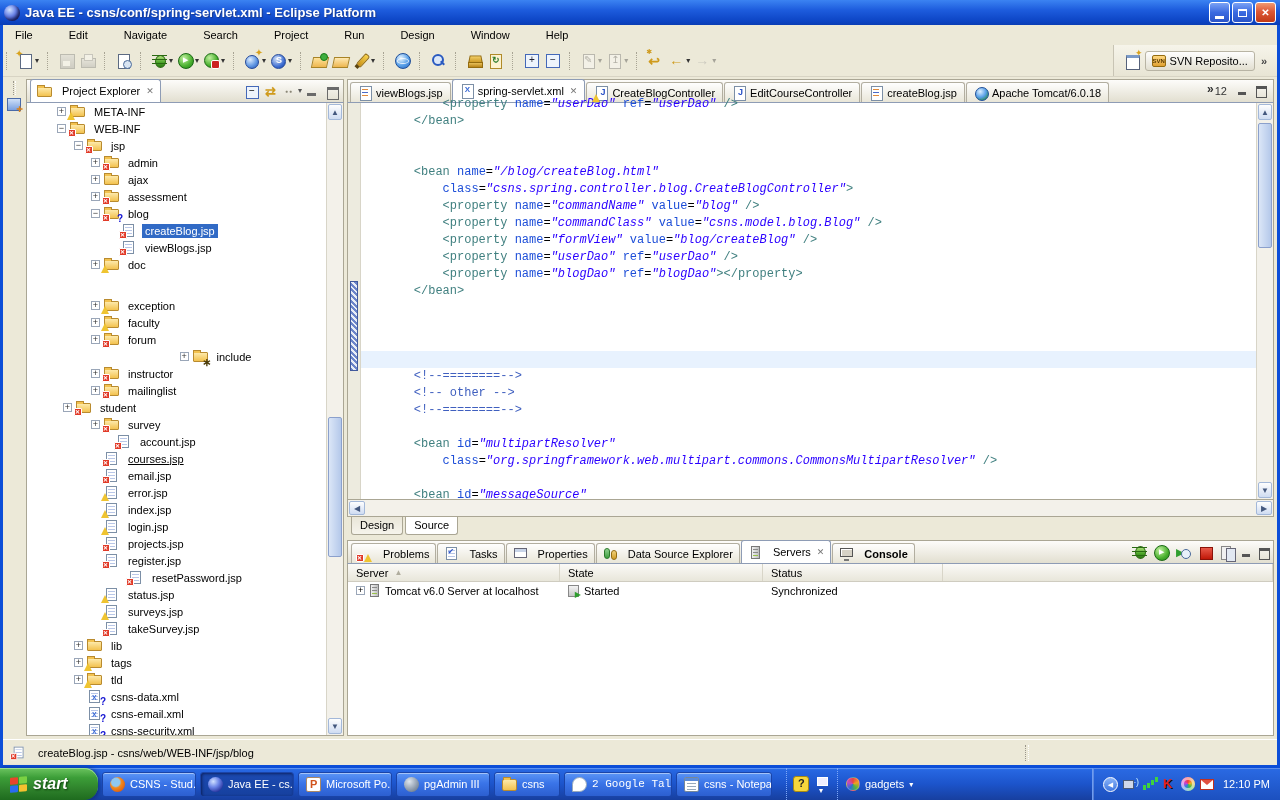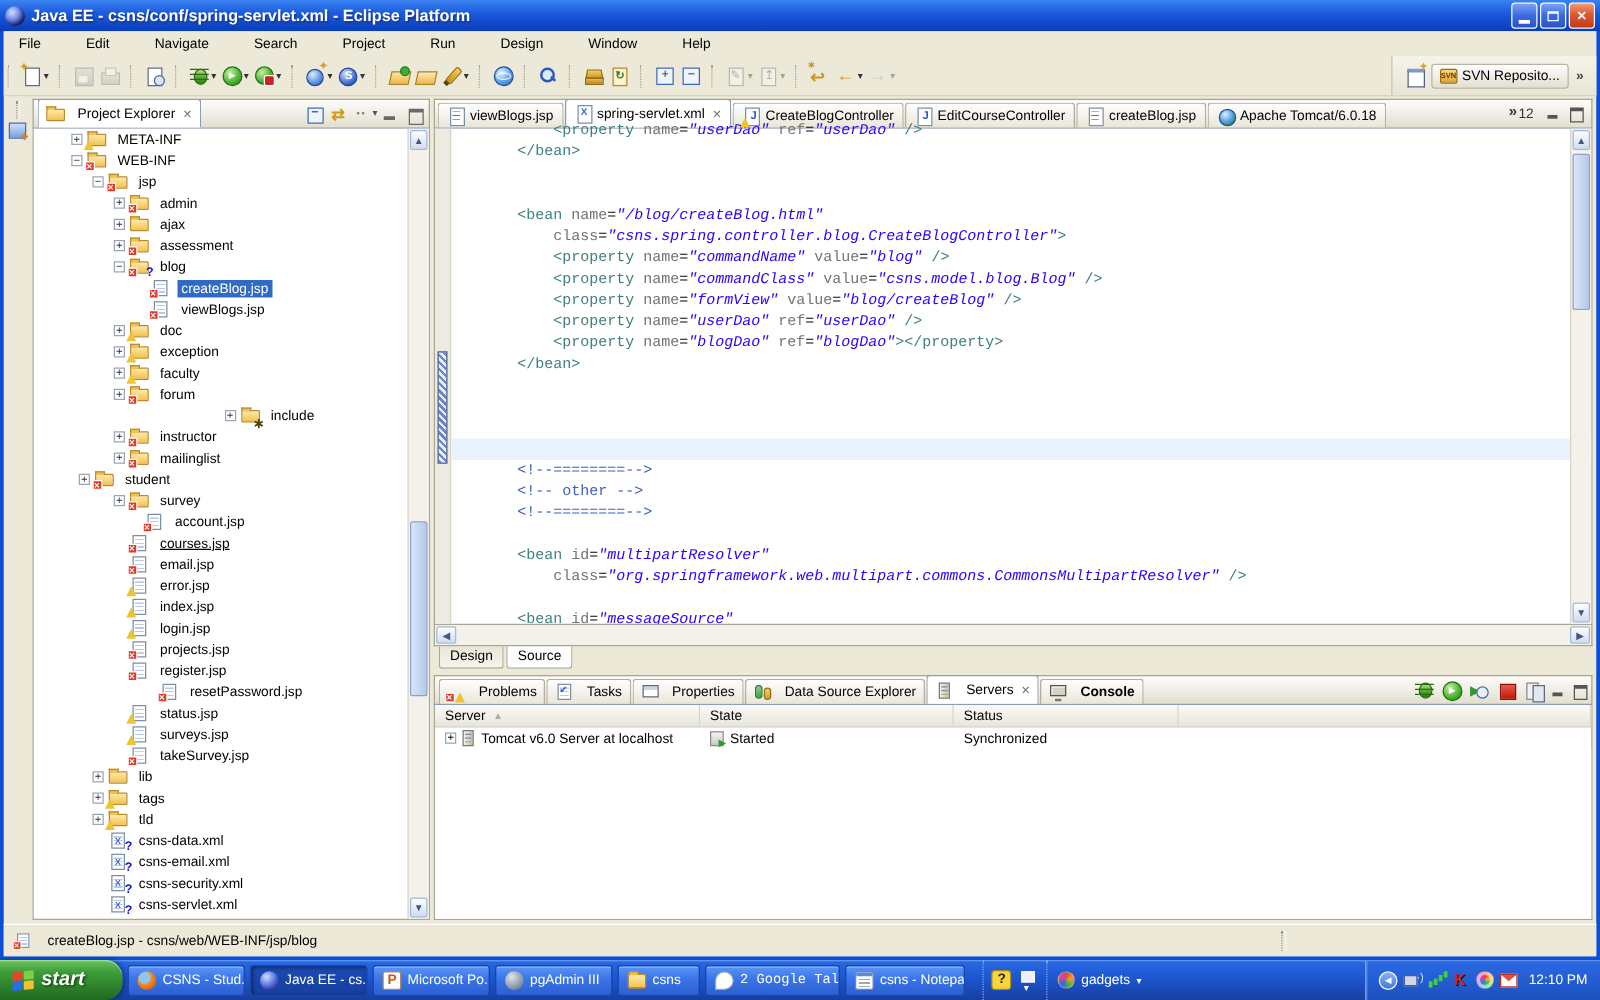--- a/index.html
+++ b/index.html
@@ -177,21 +177,21 @@
   .mm-min::before{content:"";position:absolute;left:1px;bottom:1px;width:8px;height:3px;background:#555;}
   .mm-max::before{content:"";position:absolute;left:1px;top:1px;width:9px;height:8px;border:1px solid #555;border-top:3px solid #555;}
   .editor{flex:1;display:flex;min-height:0;background:#fff;border:1px solid #aaa694;border-top:none;position:relative;}
   .ruler{width:13px;flex:none;background:#edebdf;border-right:1px solid #d8d5c8;position:relative;}
   .range{position:absolute;left:2px;top:178px;width:8px;height:90px;border:1px solid #41599c;
     background:repeating-linear-gradient(45deg,#6b84c9 0 2px,#e8ecf5 2px 4px);}
   .codewrap{flex:1;overflow:hidden;position:relative;padding-left:24px;margin-top:-7px;
     font-family:"Liberation Mono","DejaVu Sans Mono",monospace;font-size:12px;}
   .cl{height:17px;line-height:17px;white-space:pre;}
   .cl.hl{background:#e8f2fe;margin-left:-24px;padding-left:24px;}
-  .c-tag{color:#3f7f7f;} .c-att{color:#737373;} .c-val{color:#2a00ff;font-style:italic;}
+  .c-tag{color:#3f7f7f;} .c-att{color:#1d4ed8;} .c-val{color:#2a00ff;font-style:italic;}
   .c-com{color:#3f5fbf;} .c-pln{color:#000;}
   .editor .vscroll{border-left:1px solid #d8d5c8;}
   .hscroll{height:17px;flex:none;background:#f3f1ea;border:1px solid #aaa694;border-top:none;position:relative;}
   .hbtn{position:absolute;top:1px;bottom:1px;width:16px;border:1px solid #a3b8d9;border-radius:2px;
     background:linear-gradient(#fefefe,#cfdcf2);color:#44587e;font-size:8px;text-align:center;line-height:13px;}
   .hbtn.lf{left:1px;} .hbtn.rt{right:1px;}
   .dstabs{height:21px;flex:none;display:flex;align-items:flex-start;padding-left:4px;background:#ece9d8;}
   .dstab{padding:2px 8px 3px;border:1px solid #aaa694;border-top:none;border-radius:0 0 3px 3px;
     background:linear-gradient(#e9e6d8,#f6f4ec);margin-right:2px;}
   .dstab.active{background:#fff;border-top:1px solid #fff;margin-top:-1px;}
@@ -523,21 +523,21 @@
               <span class="tlabel">viewBlogs.jsp</span>
             </div>
             <div class="trow" style="padding-left: 64px;">
               <span class="exp plus"></span>
               <span class="ticon">
                 <span class="ib tf"></span>
                 <span class="badge b-warn"></span>
               </span>
               <span class="tlabel">doc</span>
             </div>
-            <div class="trow" style="padding-left: 64px;">
+            <div class="trow" style="padding-left: 64px; margin-top: 24px;">
               <span class="exp plus"></span>
               <span class="ticon">
                 <span class="ib tf"></span>
                 <span class="badge b-warn"></span>
               </span>
               <span class="tlabel">exception</span>
             </div>
             <div class="trow" style="padding-left: 64px;">
               <span class="exp plus"></span>
               <span class="ticon">

